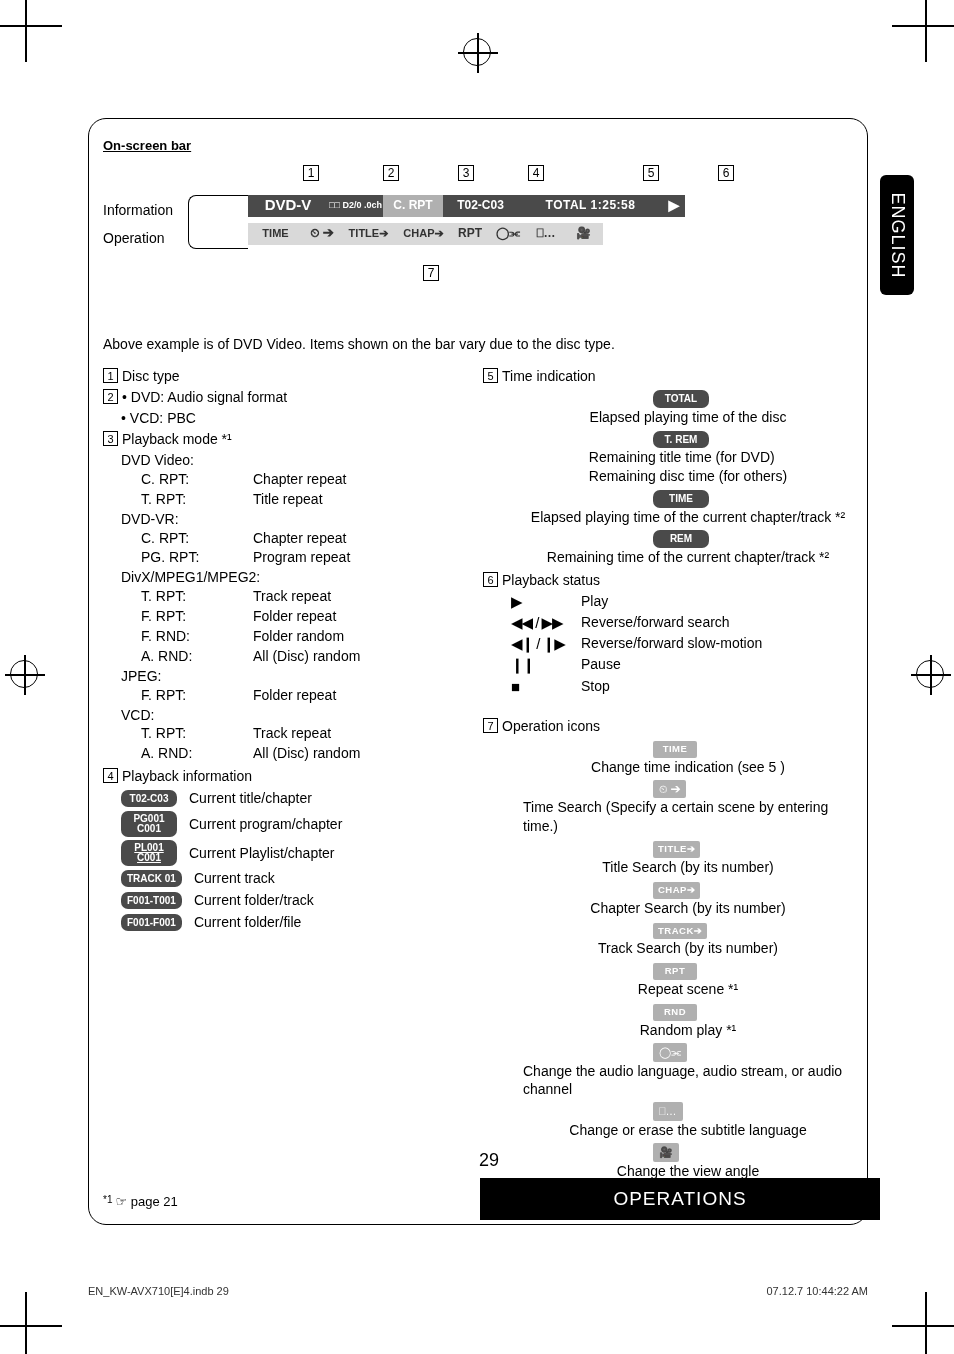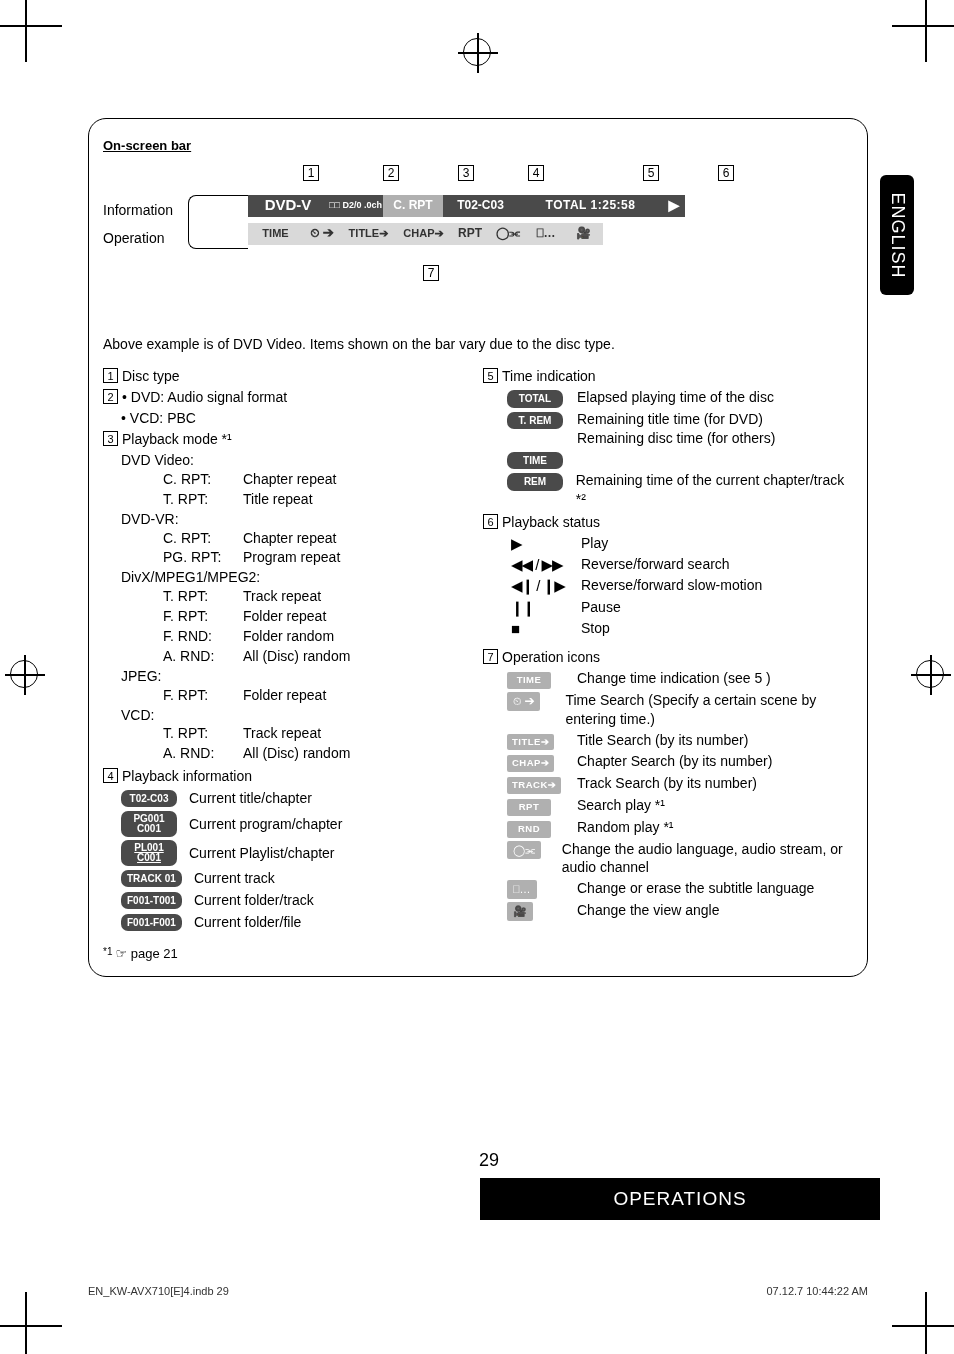--- a/index.html
+++ b/index.html
@@ -52,33 +52,33 @@
   .labels-left div { margin-bottom:10px; }
   .brace { position:absolute; left:85px; top:30px; width:60px; height:54px; border-left:1.5px solid #000; border-top:1.5px solid #000; border-bottom:1.5px solid #000; border-radius:8px 0 0 8px; }
 
   .note { font-size:14px; margin: 0 0 12px 0; }
 
   .cols { display:flex; gap:10px; }
   .col { width:50%; font-size:14px; }
   .sq { display:inline-block; border:1px solid #000; width:15px; height:15px; font-size:11px; text-align:center; line-height:14px; margin-right:4px; vertical-align:1px; }
   .row-head { margin-top:2px; margin-bottom:2px; }
   .sub { margin-left: 18px; }
-  .defs { margin-left: 60px; }
+  .defs { margin-left: 38px; gap: 32px; }
   .def-row { display:flex; margin-bottom:1px; }
   .def-k { width: 80px; flex:none; }
   .def-v { flex:1; }
   .chip { display:inline-block; background:#4a4a4a; color:#fff; font-size:10px; font-weight:bold; padding:2px 6px; border-radius:7px; min-width:56px; text-align:center; }
   .chip.big { line-height:10px; padding:3px 6px; }
   .chip-flat { display:inline-block; background:#b0b0b0; color:#fff; font-size:9.5px; font-weight:bold; padding:2px 5px; border-radius:2px; min-width:44px; text-align:center; letter-spacing:0.5px; }
   .mini-icon { display:inline-block; background:#b0b0b0; color:#fff; font-size:11px; padding:2px 6px; border-radius:2px; min-width:24px; text-align:center; }
   .pi-row { display:flex; align-items:center; margin:3px 0 3px 18px; }
   .pi-row .lab { margin-left:12px; }
   .status-row { display:flex; margin:1px 0 1px 28px; }
   .status-row .ic { width:70px; font-size:15px; letter-spacing:-1px; }
-  .op-row2 { display:flex; margin:2px 0 2px 24px; align-items:flex-start; }
+  .op-row2 { display:flex; margin:2px 0 2px 40px; align-items:center;flex-direction:column; }
   .op-row2 .ic2 { width:70px; }
   .foot { margin-top:10px; font-size:13px; font-style:italic; }
   .foot .sup { font-size:10px; font-style:normal; vertical-align:3px; margin-right:3px; }
   .pointer { font-style:normal; }
 
   
   .sidetab { position:absolute; right:40px; top:175px; width:34px; height:120px; background:#000; color:#fff; border-radius:6px; display:flex; align-items:center; justify-content:center; }
   .sidetab span { transform:rotate(90deg); font-weight:500; font-size:18px; letter-spacing:1px; white-space:nowrap; }
   .botband { position:absolute; left:480px; top:1178px; width:400px; height:42px; background:#000; color:#fff; display:flex; align-items:center; justify-content:center; font-size:19px; letter-spacing:1px; }
   .pageno { position:absolute; left:0; width:954px; top:1150px; text-align:center; font-size:18px;margin-left:12px; }
@@ -255,20 +255,21 @@
               <span class="ic2"><span class="chip">TOTAL</span></span>
               <span style="white-space: pre-line;">Elapsed playing time of the disc</span>
             </div>
             <div class="op-row2">
               <span class="ic2"><span class="chip">T. REM</span></span>
               <span style="white-space: pre-line;">Remaining title time (for DVD)
 Remaining disc time (for others)</span>
             </div>
             <div class="op-row2">
               <span class="ic2"><span class="chip">TIME</span></span>
+              <span style="white-space: pre-line;">Elapsed playing time of the current chapter/track *²</span>
             </div>
             <div class="op-row2">
               <span class="ic2"><span class="chip">REM</span></span>
               <span style="white-space: pre-line;">Remaining time of the current chapter/track *²</span>
             </div>
           </div>
 
         <div class="row-head" style="margin-top:4px;"><span class="sq">6</span><span>Playback status</span></div>
         <div id="status-holder">
             <div class="status-row">
@@ -286,21 +287,21 @@
             <div class="status-row">
               <span class="ic">❙❙</span>
               <span>Pause</span>
             </div>
             <div class="status-row">
               <span class="ic">■</span>
               <span>Stop</span>
             </div>
           </div>
 
-        <div class="row-head" style="margin-top:9px;"><span class="sq">7</span><span>Operation icons</span></div>
+        <div class="row-head" style="margin-top:20px;"><span class="sq">7</span><span>Operation icons</span></div>
         <div id="ops-holder">
             <div class="op-row2">
               <span class="ic2"><span class="chip-flat">TIME</span></span>
               <span style="white-space: pre-line;">Change time indication (see  5 )</span>
             </div>
             <div class="op-row2">
               <span class="ic2"><span class="mini-icon">⏲ ➔</span></span>
               <span style="white-space: pre-line;">Time Search (Specify a certain scene by entering time.)</span>
             </div>
             <div class="op-row2">
@@ -310,21 +311,21 @@
             <div class="op-row2">
               <span class="ic2"><span class="chip-flat">CHAP➔</span></span>
               <span style="white-space: pre-line;">Chapter Search (by its number)</span>
             </div>
             <div class="op-row2">
               <span class="ic2"><span class="chip-flat">TRACK➔</span></span>
               <span style="white-space: pre-line;">Track Search (by its number)</span>
             </div>
             <div class="op-row2">
               <span class="ic2"><span class="chip-flat">RPT</span></span>
-              <span style="white-space: pre-line;">Search play *¹</span>
+              <span style="white-space: pre-line;">Repeat scene *¹</span>
             </div>
             <div class="op-row2">
               <span class="ic2"><span class="chip-flat">RND</span></span>
               <span style="white-space: pre-line;">Random play *¹</span>
             </div>
             <div class="op-row2">
               <span class="ic2"><span class="mini-icon">◯⫘</span></span>
               <span style="white-space: pre-line;">Change the audio language, audio stream, or audio channel</span>
             </div>
             <div class="op-row2">

